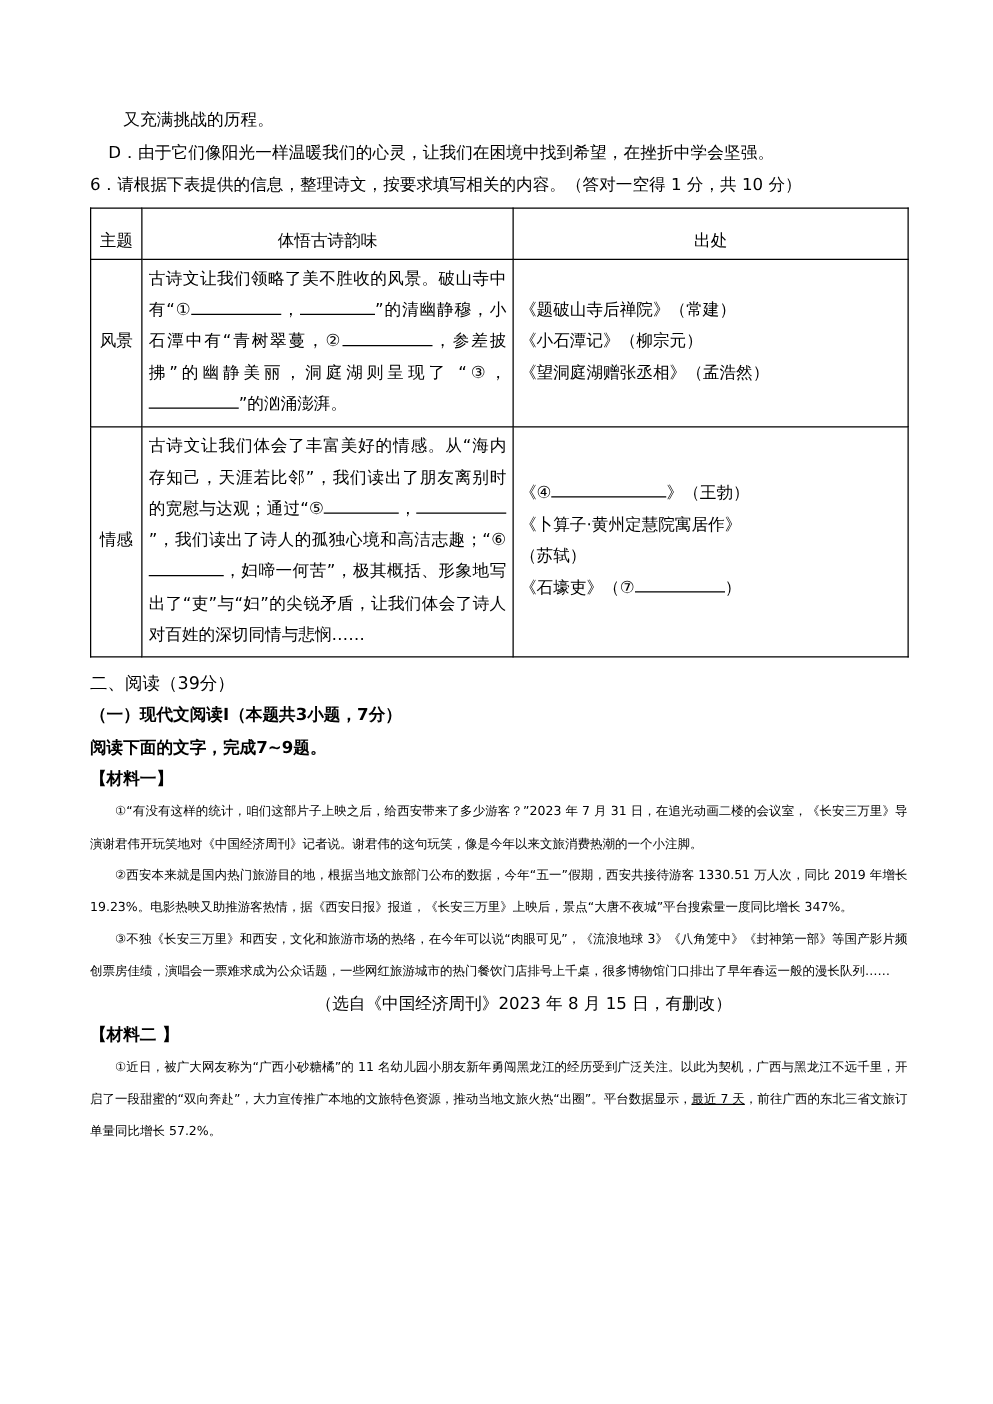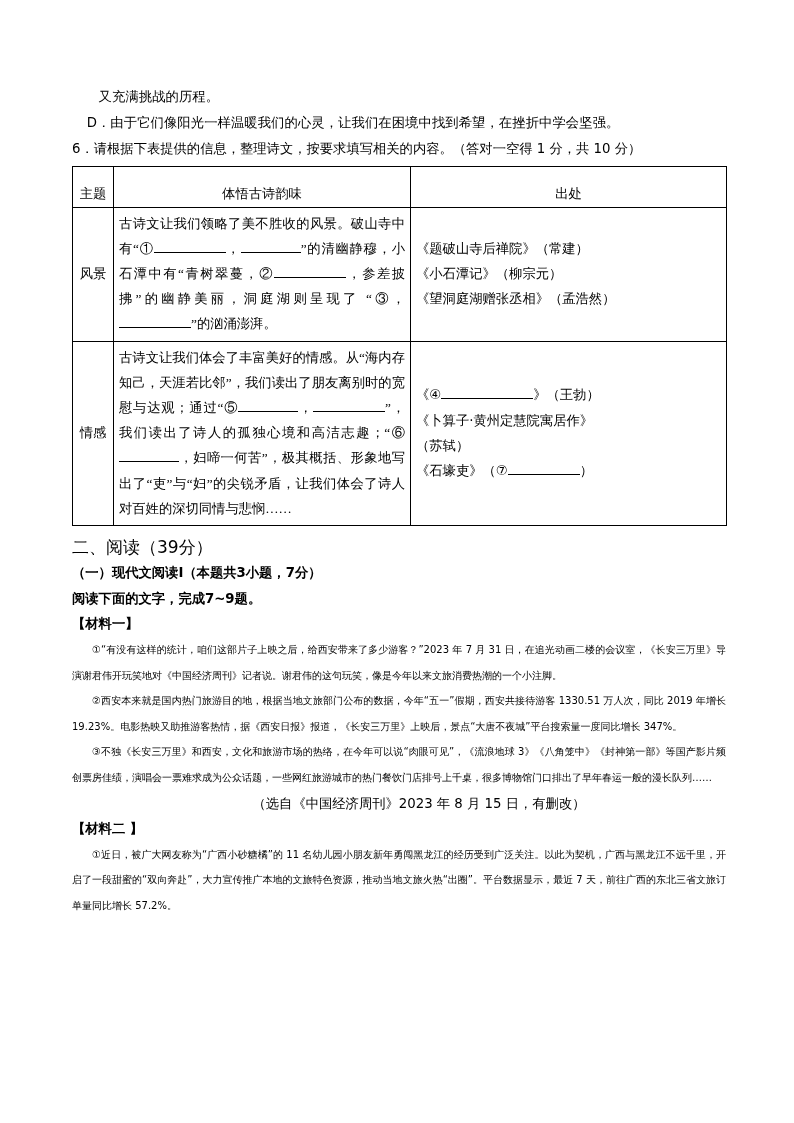--- a/index.html
+++ b/index.html
@@ -38,20 +38,21 @@
     text-justify: inter-ideograph;
     letter-spacing: 0.1px;
   }
   .indent-2 {
     text-indent: 2em;
   }
   .indent-1 {
     text-indent: 1.1em;
   }
   .u {
+    text-decoration: underline;
   }
   .blank {
     display: inline-block;
     border-bottom: 1px solid #000;
     vertical-align: baseline;
   }
   .b-md { width: 60px; }
   .b-lg { width: 72px; }
   .b-xl { width: 92px; }
 
@@ -87,30 +88,29 @@
   col.c-body  { width: 297px; }
   col.c-src   { width: 316px; }
   td.theme {
     text-align: center;
     vertical-align: middle;
   }
   td.body {
     text-align: justify;
     text-justify: inter-ideograph;
     vertical-align: top;
-    font-family: Liberation Serif, serif;
   }
   td.src {
     vertical-align: top;
     text-align: left;
   }
 
   
   .sec-head {
-    font-size: 17px;
+    font-size: 14px;
     line-height: 25.5px;
     margin-top: 9px;
   }
   .sec-sub {
     font-size: 13.3px;
     line-height: 25.5px;
     font-weight: bold;
   }
   .mat-head {
     font-size: 13.3px;

